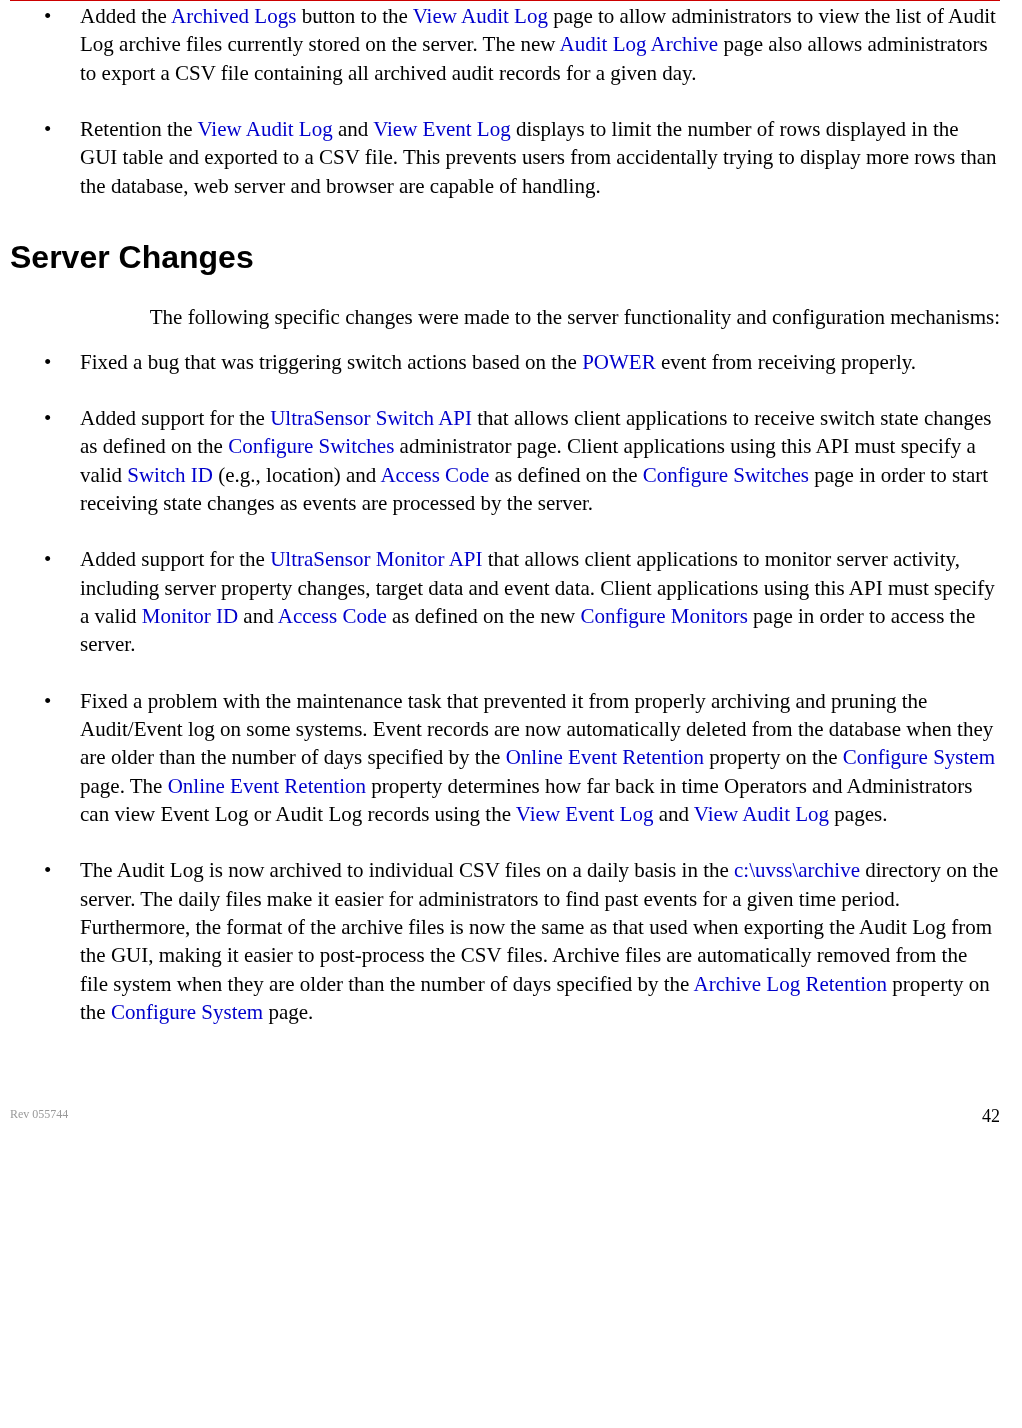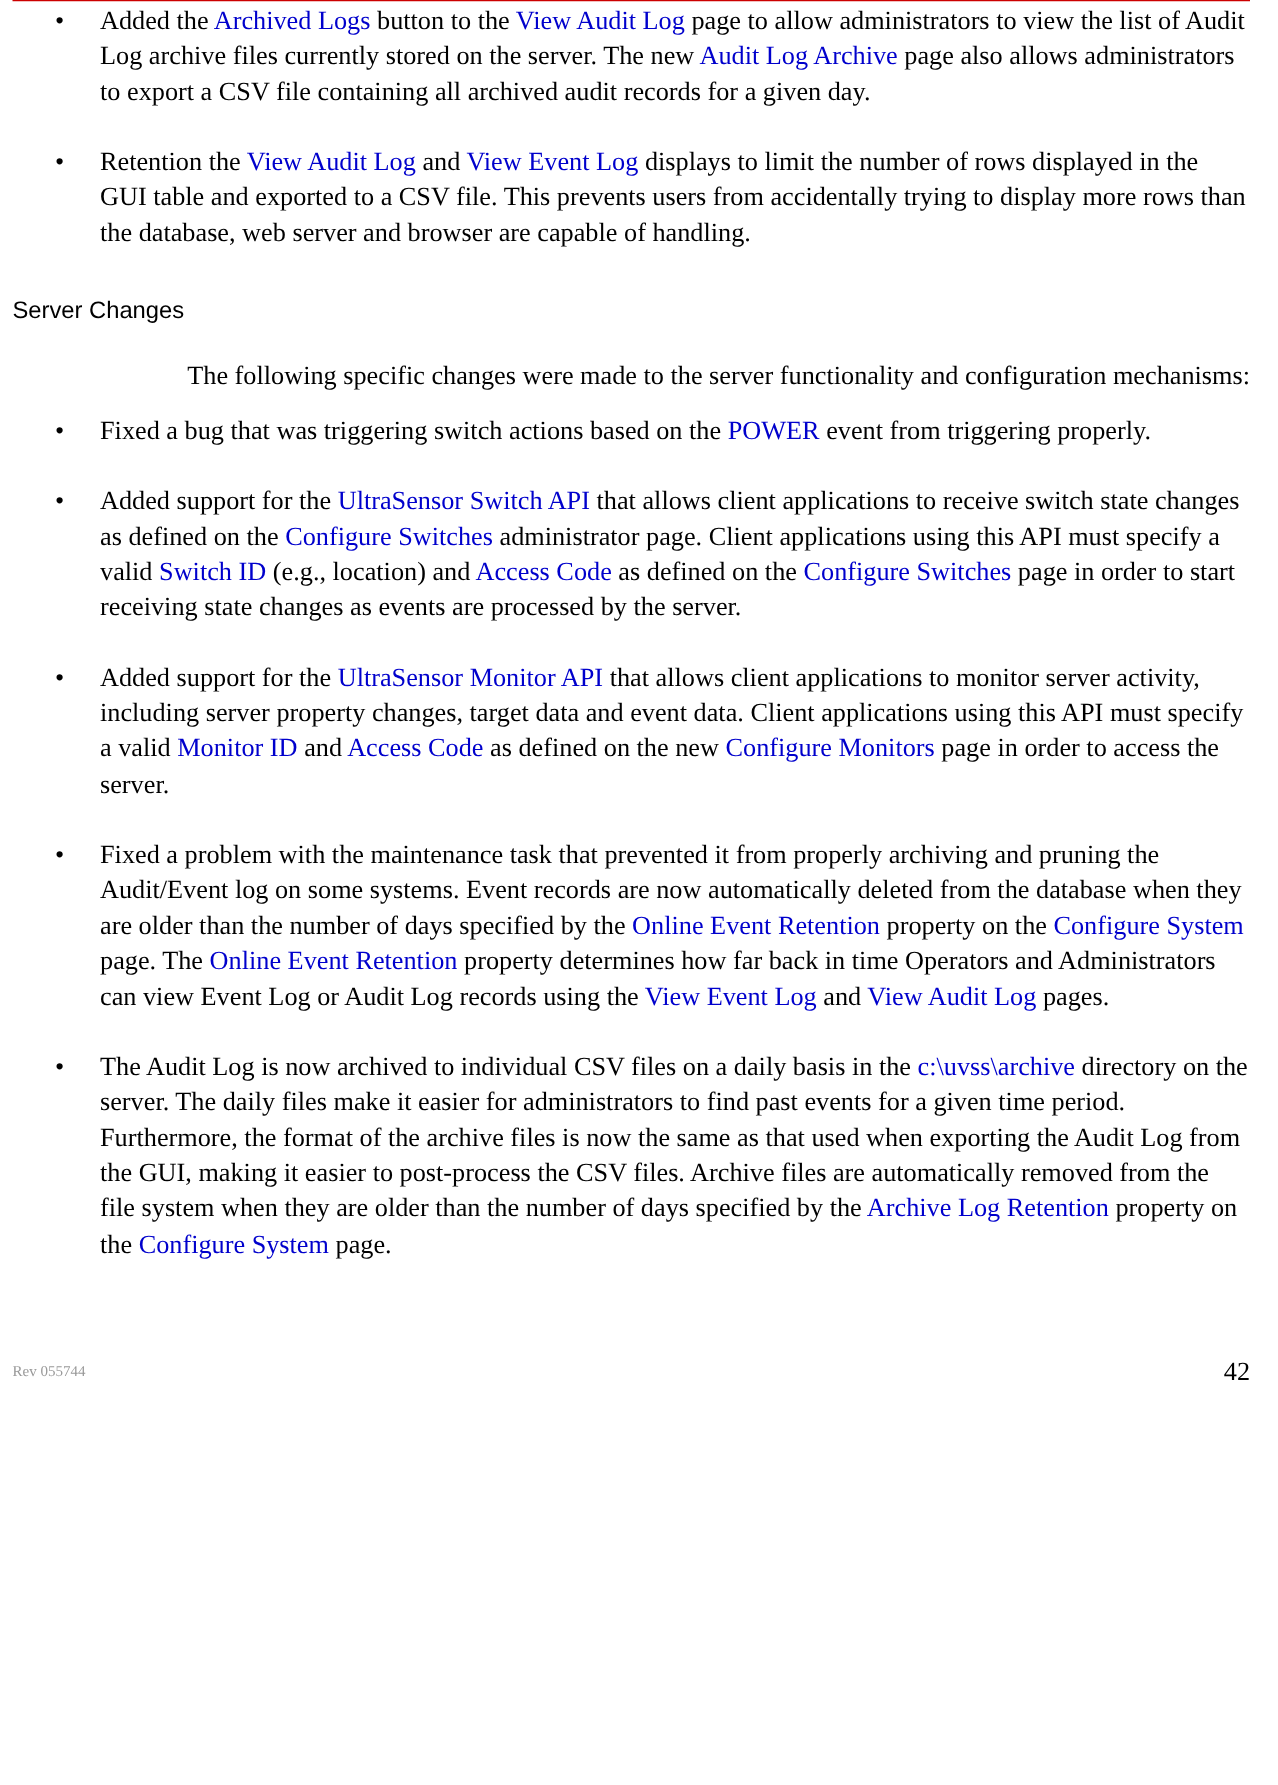--- a/index.html
+++ b/index.html
@@ -33,39 +33,39 @@
       left: 34px;
       top: 0;
       font-size: 21px;
     }
     .emph {
       color: #0000cc;
       font-weight: normal;
     }
     h2.section {
       font-family: Verdana, Geneva, sans-serif;
-      font-weight: normal;
-      font-size: 19px;
+      font-weight: bold;
+      font-size: 32px;
       margin: 36px 0 24px 0;
     }
     p.intro {
       margin: 0 0 16px 0;
       text-align: right;
     }
     .footer {
       position: relative;
       margin-top: 80px;
       font-size: 12px;
       color: #999;
     }
     .pagenum {
       position: absolute;
       right: 0;
       bottom: -6px;
-      font-size: 21px;
+      font-size: 18px;
       color: #000;
     }
   </style>
 </head>
 <body>
 
 <div class="hr-top"></div>
 
 <ul class="top">
   <li>
@@ -75,21 +75,21 @@
     <span>Retention the </span><span class="emph">View Audit Log</span><span> and </span><span class="emph">View Event Log</span><span> displays to limit the number of rows displayed in the GUI table and exported to a CSV file.  This prevents users from accidentally trying to display more rows than the database, web server and browser are capable of handling.</span>
   </li>
 </ul>
 
 <h2 class="section">Server Changes</h2>
 
 <p class="intro">The following specific changes were made to the server functionality and configuration mechanisms:</p>
 
 <ul class="top">
   <li>
-    <span>Fixed a bug that was triggering switch actions based on the </span><span class="emph">POWER</span><span> event from triggering properly.</span>
+    <span>Fixed a bug that was triggering switch actions based on the </span><span class="emph">POWER</span><span> event from receiving properly.</span>
   </li>
   <li>
     <span>Added support for the </span><span class="emph">UltraSensor Switch API</span><span> that allows client applications to receive switch state changes as defined on the </span><span class="emph">Configure Switches</span><span> administrator page.  Client applications using this API must specify a valid </span><span class="emph">Switch ID</span><span> (e.g., location) and </span><span class="emph">Access Code</span><span> as defined on the </span><span class="emph">Configure Switches</span><span> page in order to start receiving state changes as events are processed by the server.</span>
   </li>
   <li>
     <span>Added support for the </span><span class="emph">UltraSensor Monitor API</span><span> that allows client applications to monitor server activity, including server property changes, target data and event data.  Client applications using this API must specify a valid </span><span class="emph">Monitor ID</span><span> and </span><span class="emph">Access Code</span><span> as defined on the new </span><span class="emph">Configure Monitors</span><span> page in order to access the server.</span>
   </li>
   <li>
     <span>Fixed a problem with the maintenance task that prevented it from properly archiving and pruning the Audit/Event log on some systems.  Event records are now automatically deleted from the database when they are older than the number of days specified by the </span><span class="emph">Online Event Retention</span><span> property on the </span><span class="emph">Configure System</span><span> page. The </span><span class="emph">Online Event Retention</span><span> property determines how far back in time Operators and Administrators can view Event Log or Audit Log records using the </span><span class="emph">View Event Log</span><span> and </span><span class="emph">View Audit Log</span><span> pages.</span>
   </li>

